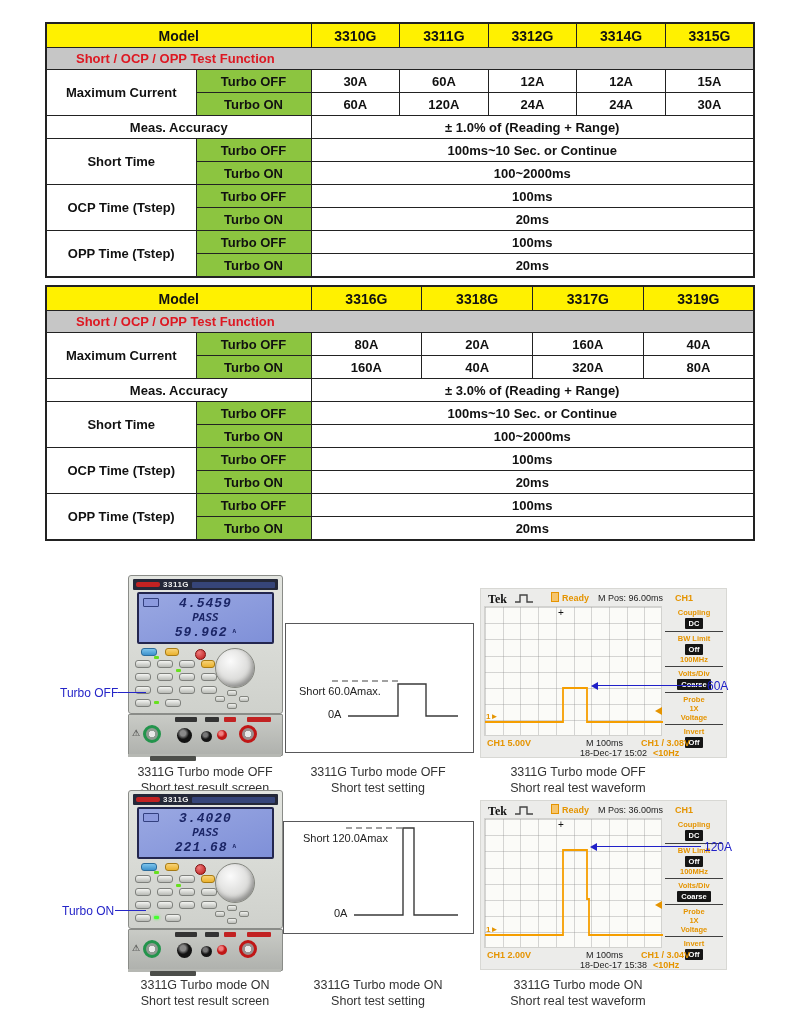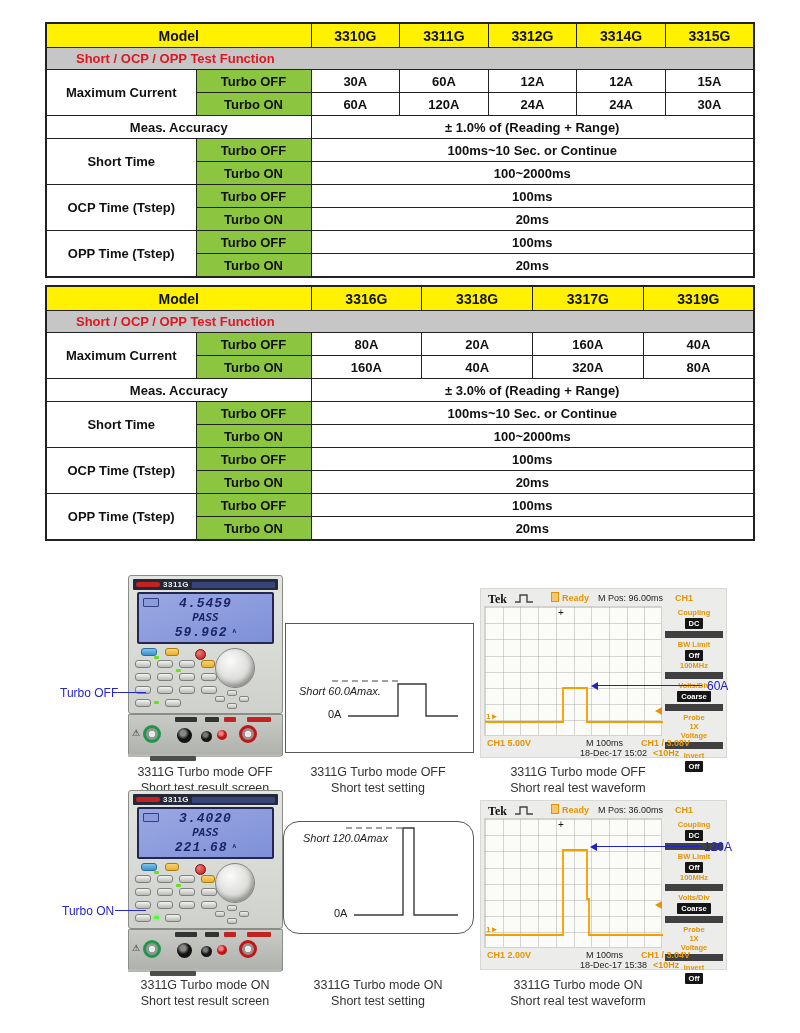--- a/index.html
+++ b/index.html
@@ -68,41 +68,41 @@
   .t-redS{left:88px;top:15px;width:10px;height:10px;background:radial-gradient(circle at 40% 35%,#f08080 0 20%,#c01616 45%);}
   .t-redL{left:110px;top:10px;width:18px;height:18px;border:3px solid #c01616;
           background:radial-gradient(circle,#e8e8e8 0 35%,#9a8f8f 36%);}
   .warn{position:absolute;left:3px;top:13px;font-size:9px;color:#222;}
   .dev-feet{position:absolute;left:22px;top:181px;width:46px;height:5px;background:#4c4e4a;border-radius:1px;}
   .dev-base{position:absolute;left:0;top:179px;width:153px;height:3px;background:#b6b8b3;}
 
   
   .setbox{position:absolute;background:#fff;border:1px solid #58585a;}
   #set1{left:285px;top:623px;width:187px;height:128px;}
-  #set2{left:283px;top:821px;width:189px;height:111px;border-radius:16px;}
-  .set-peak{position:absolute;font-size:11px;color:#222;white-space:nowrap;font-style:italic;}
+  #set2{left:283px;top:821px;width:189px;height:111px;}
+  .set-peak{position:absolute;font-size:11px;color:#222;white-space:nowrap;}
   .set-base{position:absolute;font-size:11px;color:#222;}
   .setbox svg{position:absolute;left:0;top:0;}
 
   
   .scope{position:absolute;left:480px;width:245px;height:168px;background:#ECECEA;border:1px solid #d8d8d4;box-sizing:content-box;}
   .sc-tek{position:absolute;left:7px;top:3px;font-family:"Liberation Serif",serif;font-weight:bold;font-size:12px;color:#111;}
   .sc-trig{position:absolute;left:33px;top:4px;}
   .sc-ready{position:absolute;left:70px;top:3px;color:#E59400;font-size:9px;font-weight:bold;}
   .sc-ready .rbox{display:inline-block;width:6px;height:8px;border:1px solid #E59400;background:#f6c56d;vertical-align:-1px;margin-right:3px;}
   .sc-mpos{position:absolute;left:117px;top:4px;font-size:9px;color:#222;}
   .sc-ch{position:absolute;left:194px;top:4px;color:#E59400;font-size:9px;font-weight:bold;}
   .sc-grat{position:absolute;left:3px;top:17px;width:178px;height:130px;background:#FBFBF8;border:1px solid #d2d2cf;box-sizing:border-box;
            background-image:
              repeating-linear-gradient(to right,rgba(140,140,140,.35) 0 1px,transparent 1px 17.7px),
              repeating-linear-gradient(to bottom,rgba(140,140,140,.35) 0 1px,transparent 1px 16.2px);}
   .sc-grat svg{position:absolute;left:0;top:0;}
   .sc-menu{position:absolute;left:184px;top:17px;width:58px;height:130px;text-align:center;
            color:#E59400;font-weight:bold;font-size:7.5px;line-height:9px;}
-  .sc-mi{border-bottom:7px solid #404040;padding:2px 0 2px;}
+  .sc-mi{border-bottom:1px solid #404040;padding:2px 0 2px;}
   .sc-mi:last-child{border-bottom:none;}
   .badge{display:inline-block;background:#151515;color:#fff;font-size:7.5px;padding:1px 4px;border-radius:1px;margin-top:1px;}
   .sc-bot{position:absolute;left:0;top:148px;width:245px;height:20px;font-size:9px;}
   .sb-chv{position:absolute;left:6px;top:1px;color:#E59400;font-weight:bold;}
   .sb-mdiv{position:absolute;left:105px;top:1px;color:#222;}
   .sb-trig{position:absolute;left:160px;top:1px;color:#E59400;font-weight:bold;}
   .sb-date{position:absolute;left:99px;top:11px;color:#222;}
   .sb-freq{position:absolute;left:172px;top:11px;color:#E59400;font-weight:bold;}
 </style>
 </head>

